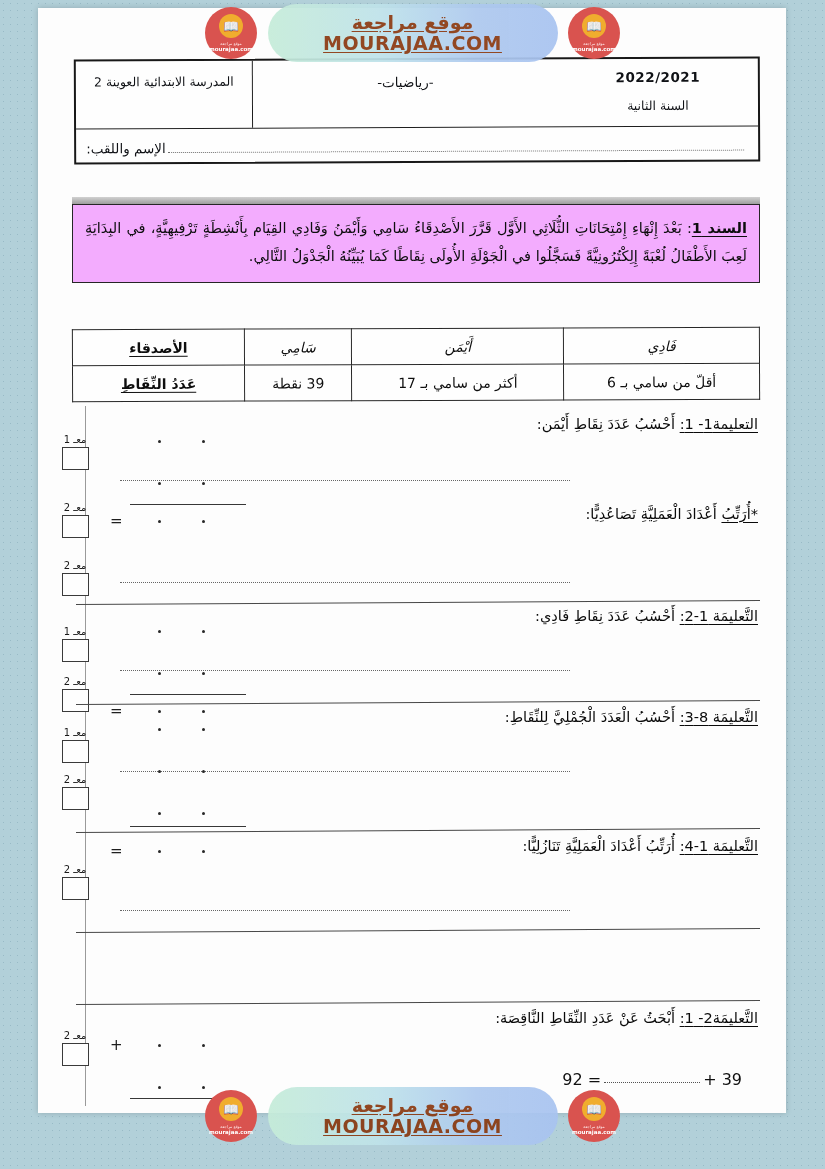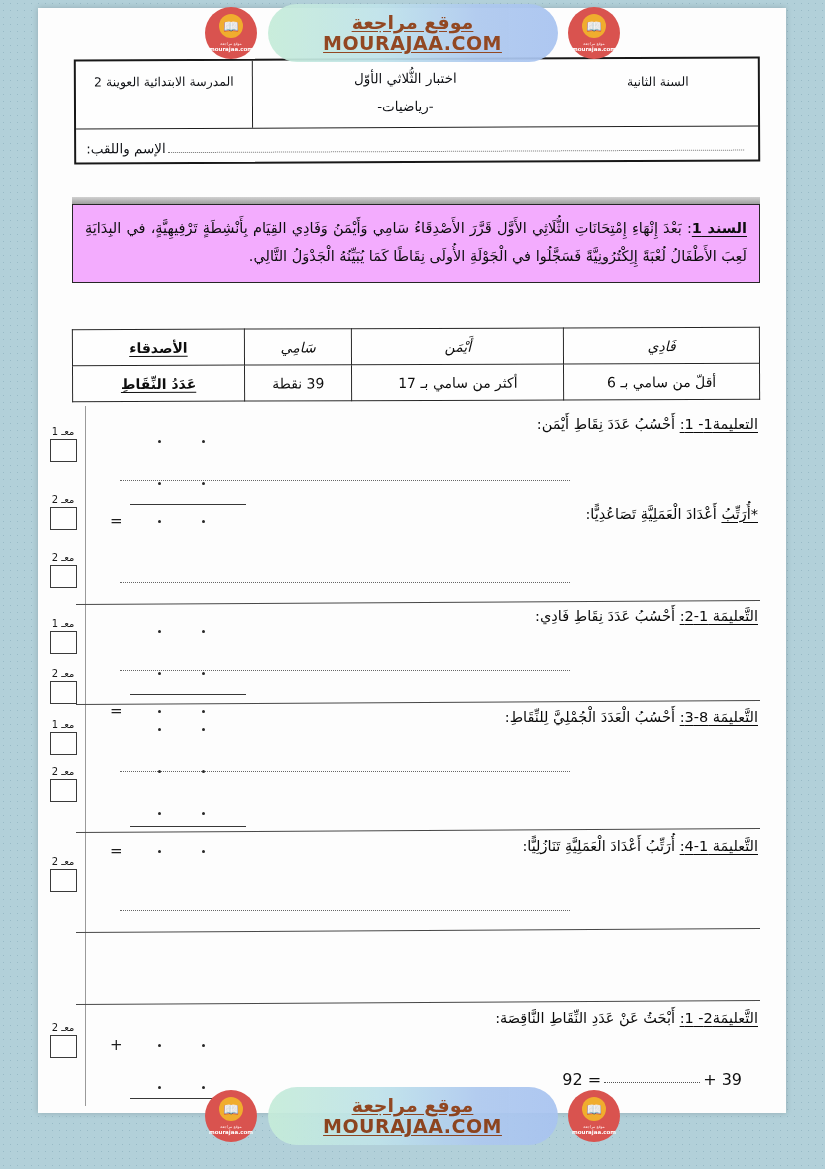--- a/index.html
+++ b/index.html
@@ -200,21 +200,21 @@
     border-top: 1.6px solid #3a3a3a;
   }
 
   
   .marks-col {
     position: absolute;
     left: 0; top: 398px;
     width: 48px; height: 700px;
     border-right: 1.4px solid #9a9a9a;
   }
-  .mark-item { position: absolute; left: 4px; width: 42px; }
+  .mark-item { position: absolute; left: 16px; width: 42px; margin-top: 8px; }
   .mark-label {
     font-size: 10px;
     color: #1d1d1d;
     text-align: center;
     white-space: nowrap;
     letter-spacing: -.2px;
     margin-bottom: 2px;
   }
   .mark-box {
     width: 27px; height: 23px;
@@ -296,24 +296,24 @@
 <body>
 
 <div class="backdrop-texture"></div>
 
 <div class="sheet">
   <div class="sheet-inner">
 
     <div class="hdr-table">
       <div class="hdr-row">
         <div class="hdr-cell hdr-year">
+          <div class="hdr-year-l1">2022/2021</div>
           <div class="hdr-year-l2">السنة الثانية</div>
         </div>
         <div class="hdr-cell hdr-title">
-          <div class="hdr-title-l1">اختبار  الثُّلاثي الأوّل</div>
           <div class="hdr-title-l2">-رياضيات-</div>
         </div>
         <div class="hdr-cell hdr-school">المدرسة الابتدائية العوينة 2</div>
       </div>
       <div class="name-row">
         <div class="name-dots"></div>
         <div class="name-label">الإسم واللقب:</div>
       </div>
     </div>
 

